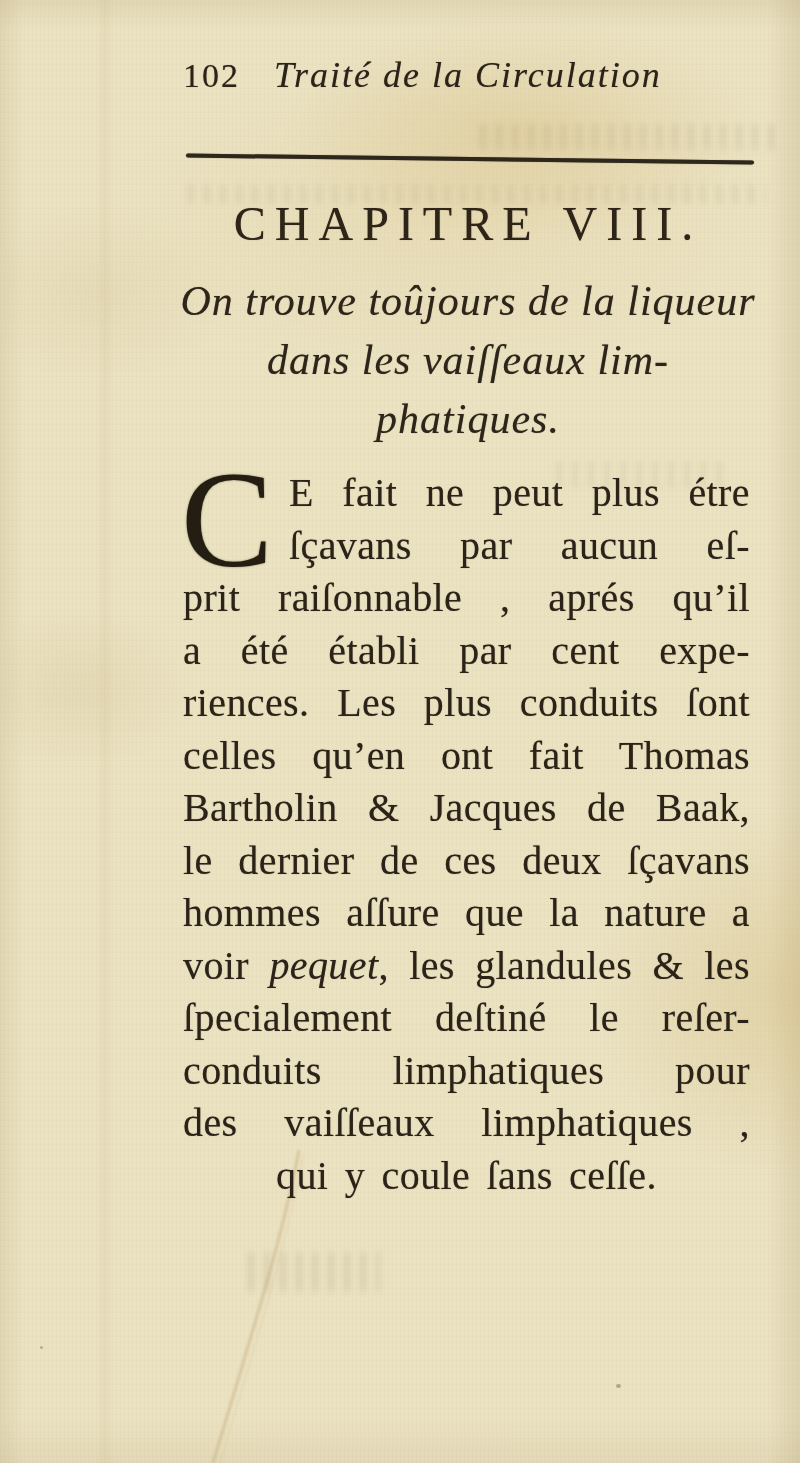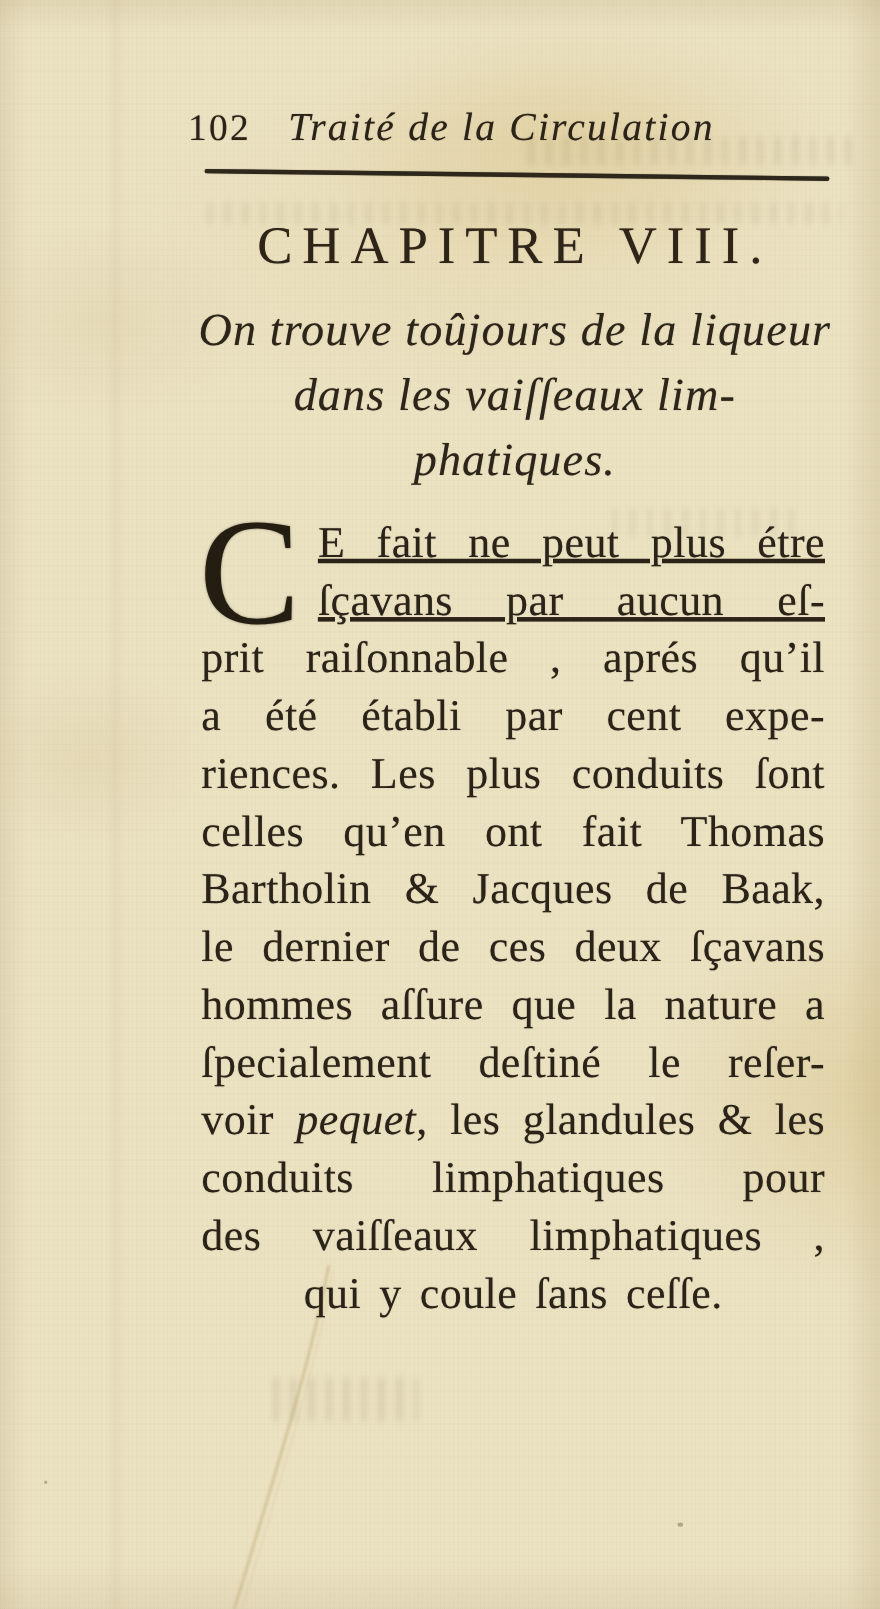--- a/index.html
+++ b/index.html
@@ -20,22 +20,22 @@
       linear-gradient(180deg, rgba(150,125,75,.12), rgba(150,125,75,0) 2%),
       linear-gradient(0deg, rgba(150,125,75,.10), rgba(150,125,75,0) 3%),
       radial-gradient(ellipse 140% 110% at 50% 45%, rgba(0,0,0,0) 62%, rgba(140,115,65,.14) 100%),
       repeating-linear-gradient(90deg, rgba(120,100,60,.025) 0 1px, rgba(0,0,0,0) 1px 4px),
       repeating-linear-gradient(0deg, rgba(120,100,60,.02) 0 1px, rgba(0,0,0,0) 1px 6px);
   }
   .ink{ text-shadow:0 0 1px rgba(43,35,24,.45); }
 
   
   .running-head{
-    position:absolute; left:171px; top:54px; width:570px;
-    font-size:36px; line-height:42px; white-space:nowrap;margin-top:40px;
+    position:absolute; left:183px; top:54px; width:570px;
+    font-size:36px; line-height:42px; white-space:nowrap;
   }
   .pagenum{ letter-spacing:2px; margin-right:34px; font-size:34px;}
   .running-title{ font-style:italic; letter-spacing:2px; }
 
   
   .rule{
     position:absolute; left:186px; top:157px; width:568px; height:4px;
     background:#2e271c; border-radius:2px; transform:rotate(.7deg);
     box-shadow:0 0 1px rgba(46,39,28,.6);
   }
@@ -55,21 +55,21 @@
     letter-spacing:1px; color:#2d2519;
   }
 
   
   .body-block{
     position:absolute; left:183px; top:467px; width:567px;
     font-size:40px; line-height:52.5px; letter-spacing:.4px;
   }
   .bl{ white-space:nowrap; }
   .bl.j{ white-space:normal; text-align:justify; text-align-last:justify; }
-  .bl.indent{ padding-left:106px;text-decoration:underline; }
+  .bl.indent{ padding-left:106px; }
   .bl.last{ text-align:center; word-spacing:6px; }
   .it{ font-style:italic; }
   .dropcap{
     position:absolute; left:181px; top:451px; font-size:138px; line-height:1;
     color:#241d12; text-shadow:0 0 2px rgba(36,29,18,.55);
   }
 
   
   .ghost{ position:absolute; filter:blur(3px);
     background:repeating-linear-gradient(90deg,#6b5b3a 0 6px, rgba(0,0,0,0) 6px 16px); }
@@ -127,20 +127,20 @@
   <div class="body-block ink">
     <div class="bl j indent">E fait ne peut plus étre</div>
     <div class="bl j indent">ſçavans par aucun eſ-</div>
     <div class="bl j">prit raiſonnable , aprés qu’il</div>
     <div class="bl j">a été établi par cent expe-</div>
     <div class="bl j">riences. Les plus conduits ſont</div>
     <div class="bl j">celles qu’en ont fait Thomas</div>
     <div class="bl j">Bartholin &amp; Jacques de Baak,</div>
     <div class="bl j">le dernier de ces deux ſçavans</div>
     <div class="bl j">hommes aſſure que la nature a</div>
+    <div class="bl j"><span>voir </span><span class="it">pequet</span><span>, les glandules &amp; les</span></div>
     <div class="bl j">ſpecialement deſtiné le reſer-</div>
-    <div class="bl j"><span>voir </span><span class="it">pequet</span><span>, les glandules &amp; les</span></div>
     <div class="bl j">conduits limphatiques pour</div>
     <div class="bl j">des vaiſſeaux limphatiques ,</div>
     <div class="bl last">qui y coule ſans ceſſe.</div>
   </div>
 
 </div>
 
 </body></html>

